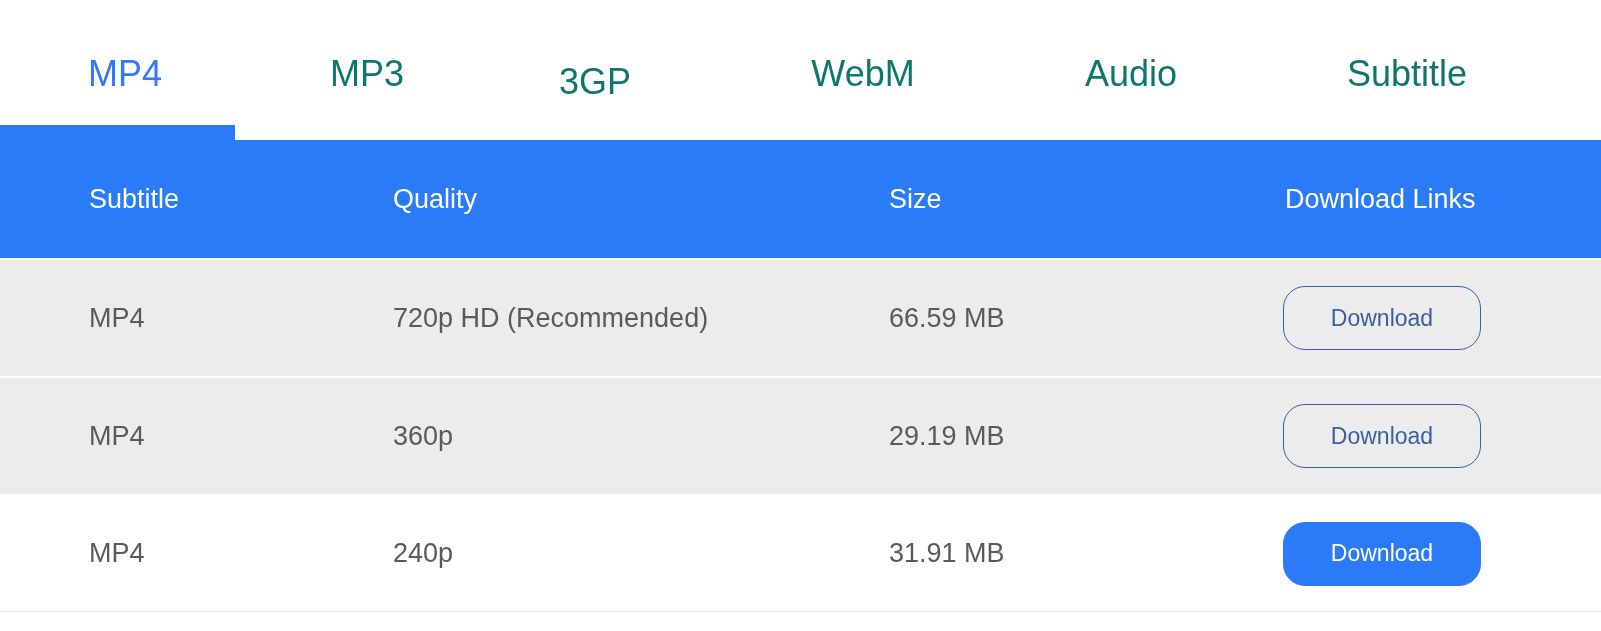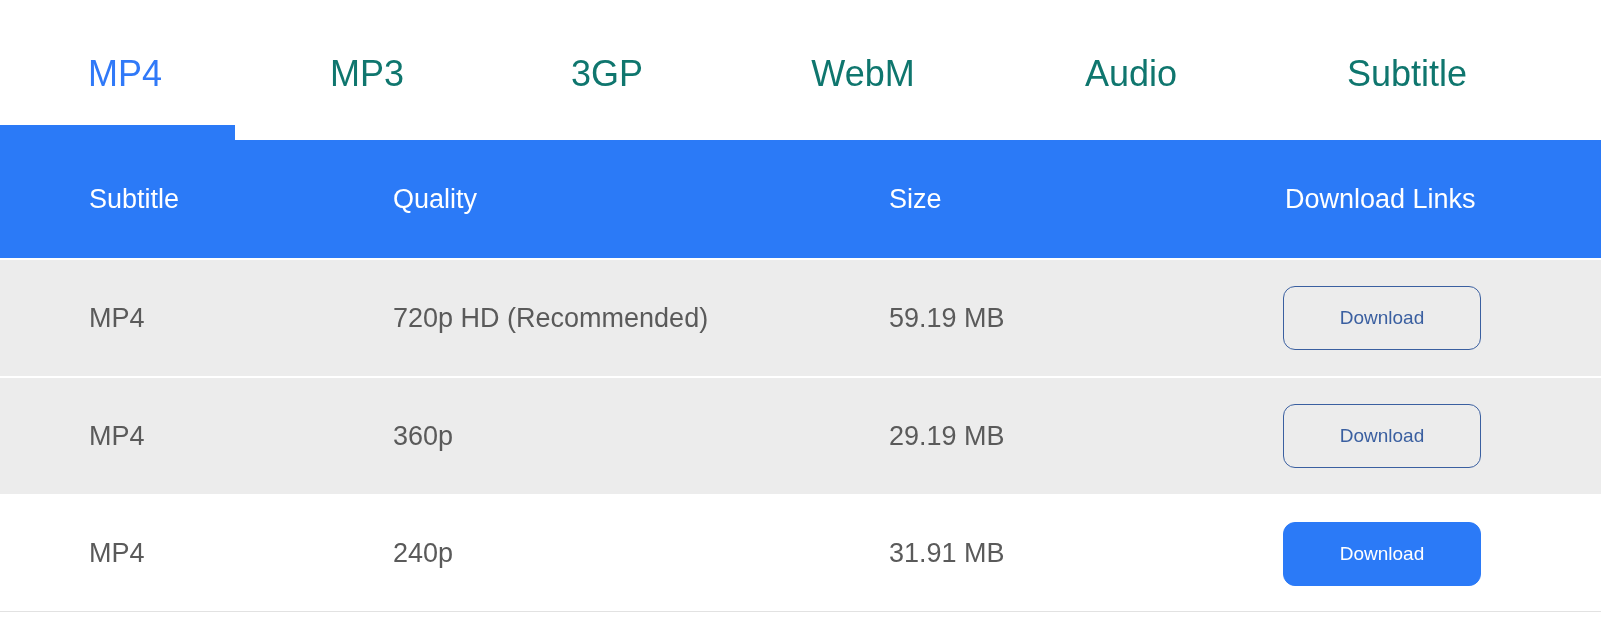--- a/index.html
+++ b/index.html
@@ -113,23 +113,23 @@
   .col-links    { position: absolute; left: 1285px; }
   .col-action   { position: absolute; left: 1283px; }
 
   
   .dl-btn {
     display: inline-flex;
     align-items: center;
     justify-content: center;
     width: 198px;
     height: 64px;
-    border-radius: 12px;
+    border-radius: 22px;
     font-family: "Liberation Sans", sans-serif;
-    font-size: 19px;
+    font-size: 23px;
     cursor: pointer;
     user-select: none;
   }
 
   .dl-btn.outline {
     background: transparent;
     border: 1px solid #3a5fa0;
     color: #3a5fa0;
   }
 
@@ -147,21 +147,21 @@
   <div class="tabbar">
 
     <div class="tab active" style="left:0px; width:250px;">
       <span>MP4</span>
     </div>
 
     <div class="tab" style="left:242px; width:250px;">
       <span>MP3</span>
     </div>
 
-    <div class="tab" style="left:482px; width:250px;">
+    <div class="tab" style="left:470px; width:250px;margin-top:8px;">
       <span>3GP</span>
     </div>
 
     <div class="tab" style="left:1006px; width:250px;">
       <span>Audio</span>
     </div>
 
     <div class="tab" style="left:738px; width:250px;">
       <span>WebM</span>
     </div>
@@ -178,21 +178,21 @@
     <div class="row header">
       <div class="cell col-subtitle">Subtitle</div>
       <div class="cell col-quality">Quality</div>
       <div class="cell col-size">Size</div>
       <div class="cell col-links">Download Links</div>
     </div>
 
     <div class="row body">
       <div class="cell col-subtitle">MP4</div>
       <div class="cell col-quality">720p HD (Recommended)</div>
-      <div class="cell col-size">59.19 MB</div>
+      <div class="cell col-size">66.59 MB</div>
       <div class="col-action">
         <div class="dl-btn outline">
           <span>Download</span>
         </div>
       </div>
     </div>
 
     <div class="row body">
       <div class="cell col-subtitle">MP4</div>
       <div class="cell col-quality">360p</div>

